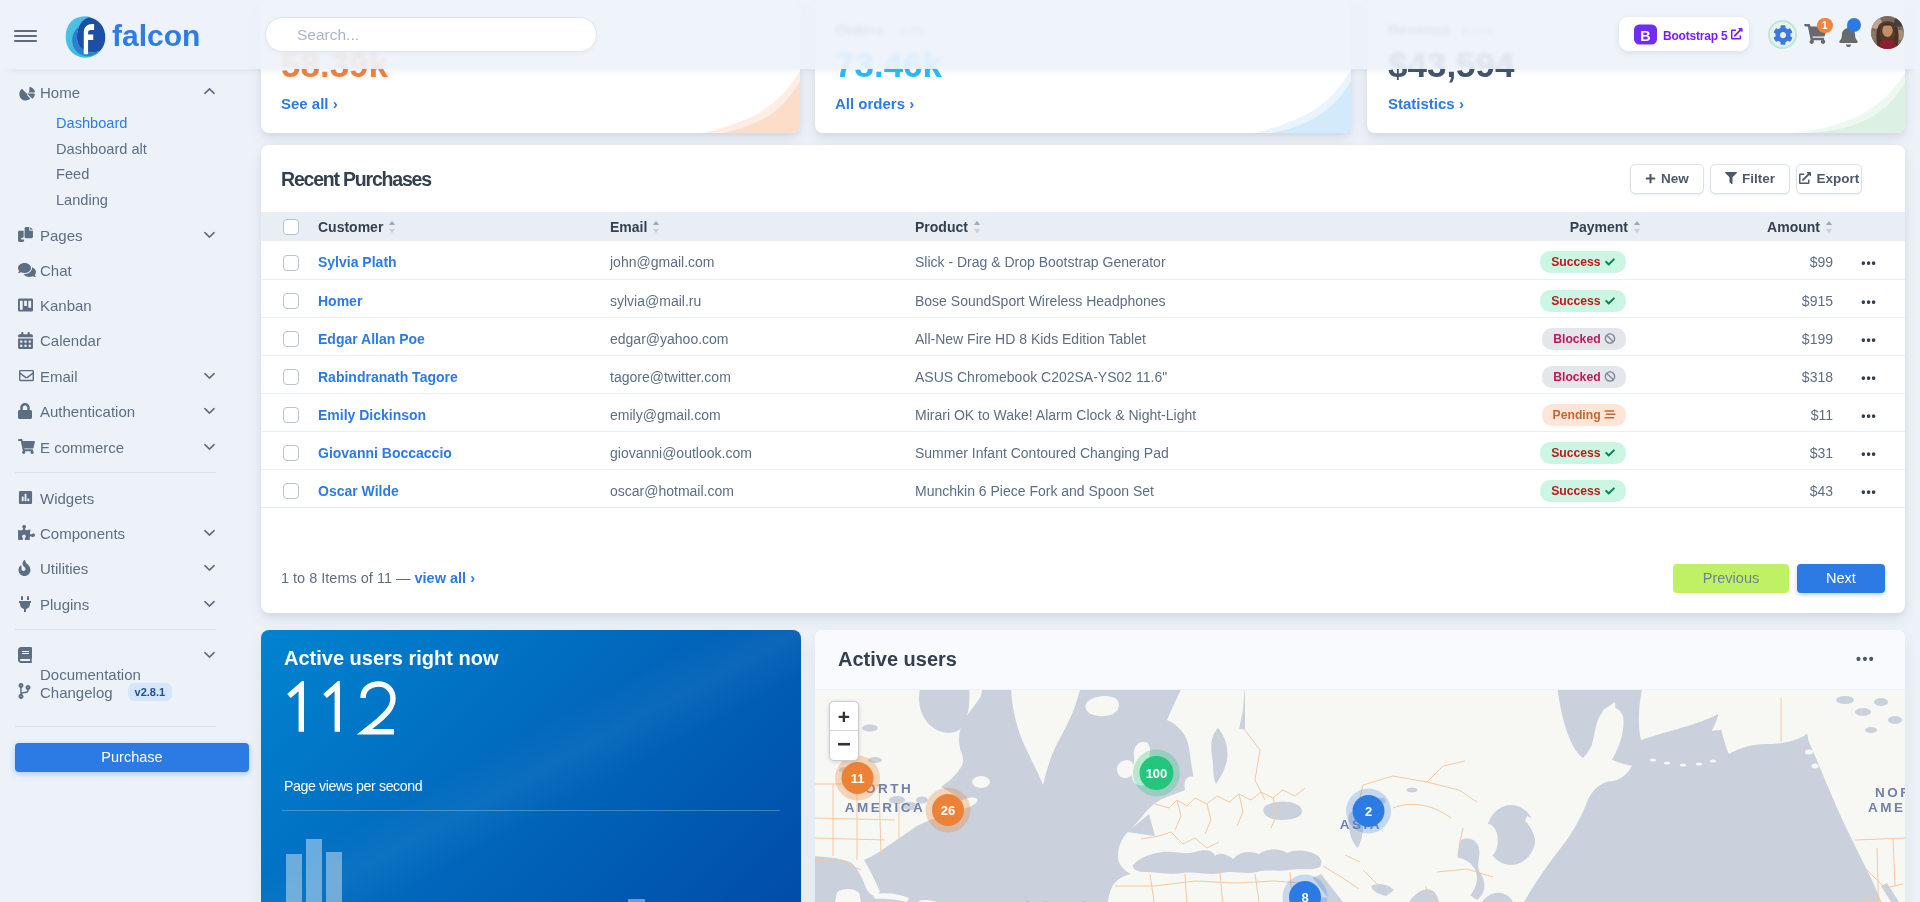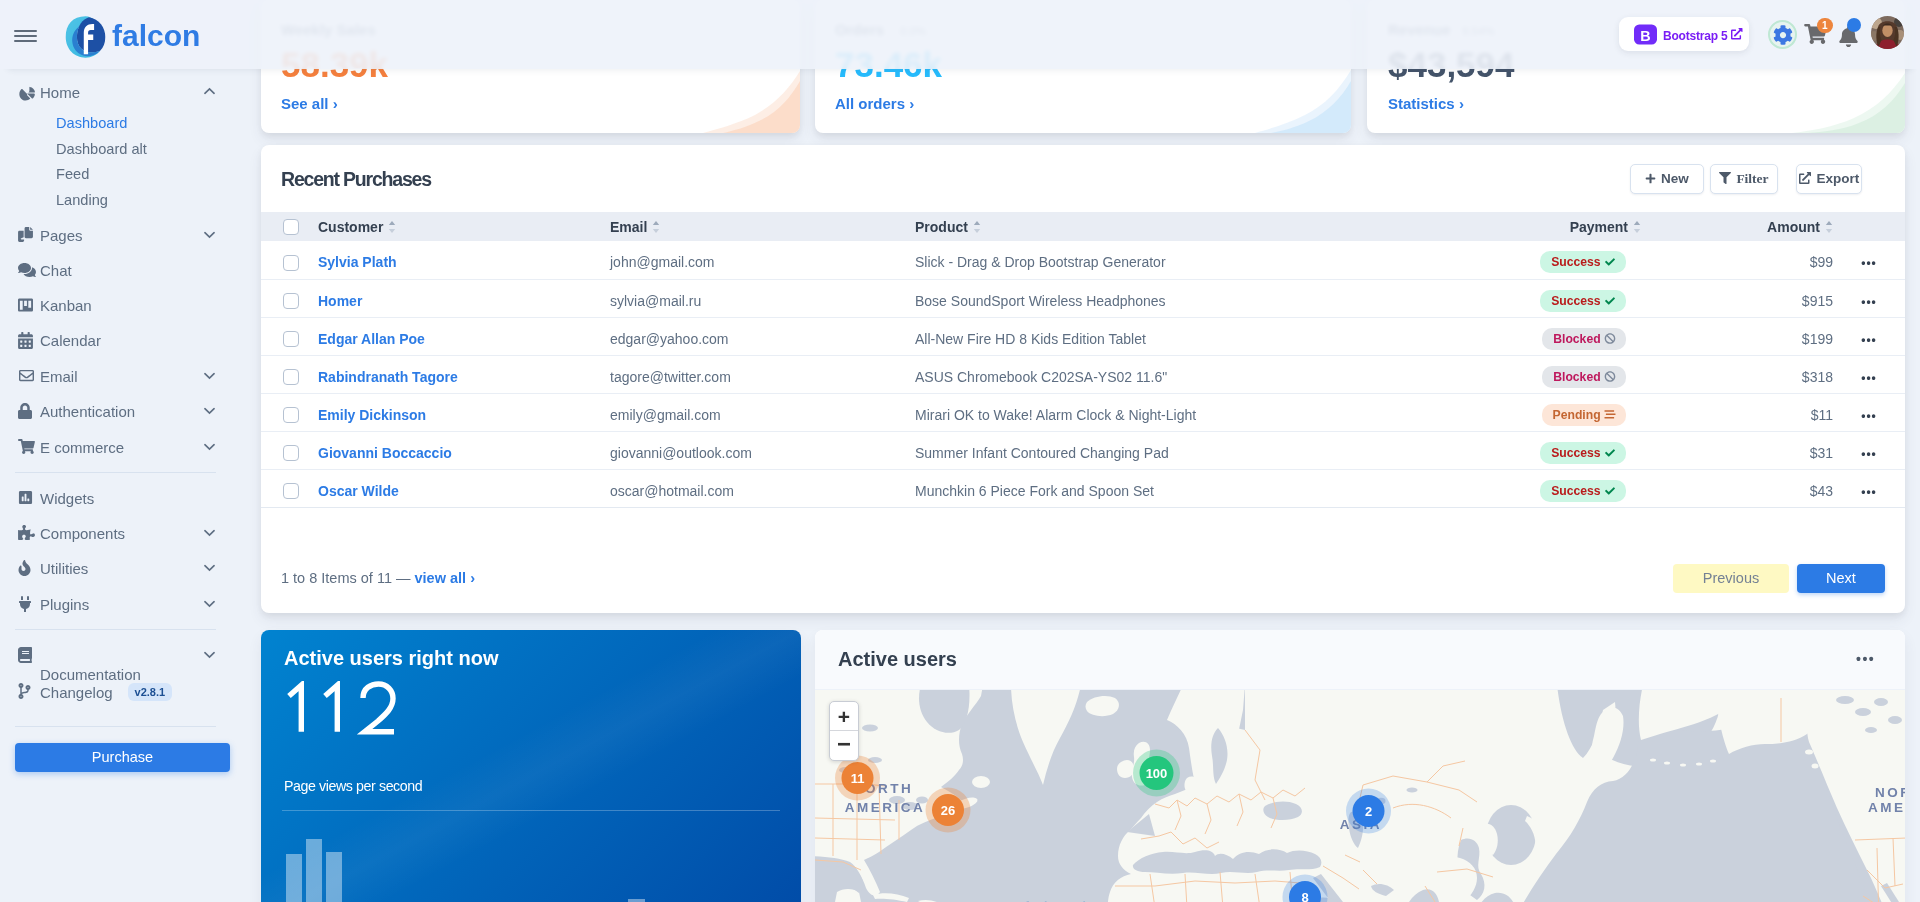--- a/index.html
+++ b/index.html
@@ -30,21 +30,21 @@
 .amt { color:#4d5969; text-align:right; }
 .cb { display:inline-block; width:16px; height:16px; border:1px solid #b6c2d2; border-radius:4px; background:#fff; vertical-align:middle; }
 .sort { display:inline-block; margin-left:5px; vertical-align:-1px; }
 .badge { display:inline-block; min-width:0; padding:4px 10px 4px 11px; border-radius:10px; font-size:12.2px; font-weight:700; }
 .b-suc { background:#ccf6e4; color:#b91c1c; }
 .b-sec { background:#e3e6ea; color:#be185d; }
 .b-war { background:#fde6d8; color:#c46632; }
 .dots3 { color:#344050; font-weight:700; letter-spacing:1px; font-size:12px; }
 
 .btn-f { position:absolute; top:19px; height:30px; background:#fff; border:1px solid #d8e2ef; border-radius:5px; color:#4d5969; font-size:13.5px; font-weight:700; text-align:center; line-height:28px; box-shadow:0 1px 2px rgba(43,45,80,.08); }
-.btn-prev { position:absolute; background:#fef9c3; color:#748194; border-radius:4px; font-size:14.5px; text-align:center; }
+.btn-prev { position:absolute; background:#bef264; color:#748194; border-radius:4px; font-size:14.5px; text-align:center; }
 .btn-next { position:absolute; background:#2c7be5; color:#fff; border-radius:4px; font-size:14.5px; text-align:center; box-shadow:0 2px 4px rgba(44,123,229,.3); }
 
 
 .bluecard { position:absolute; left:261px; top:630px; width:540px; height:292px; border-radius:8px; background:linear-gradient(to bottom right, transparent 42%, rgba(255,255,255,.045) 50%, transparent 58%), linear-gradient(-45deg,#014ba7,#0183d0); box-shadow:0 7px 14px 0 rgba(65,69,88,.08); overflow:hidden; }
 
 
 .mapcard { position:absolute; left:815px; top:630px; width:1090px; height:292px; border-radius:8px; background:#fff; box-shadow:0 7px 14px 0 rgba(65,69,88,.08); overflow:hidden; }
 .maphead { position:absolute; left:0; top:0; width:100%; height:60px; background:#f8fafd; border-bottom:1px solid #edf2f9; }
 
 
@@ -54,21 +54,21 @@
 .bspill { position:absolute; left:1619px; top:17px; width:130px; height:34px; background:#fff; border-radius:9px; box-shadow:0 2px 6px rgba(43,45,80,.1); }
 
 
 #sidebar { position:fixed; left:0; top:0; width:248px; bottom:0; z-index:40; }
 .nav1 { position:absolute; left:40px; font-size:15px; font-weight:500; color:#5e6e82; white-space:nowrap; }
 .nav2 { position:absolute; left:56px; font-size:14.6px; font-weight:400; color:#5e6e82; white-space:nowrap; }
 .nicon { position:absolute; left:18px; width:19px; text-align:center; }
 .ncaret { position:absolute; left:204px; }
 .sdiv { position:absolute; left:15px; width:201px; border-top:1px solid #d8e2ef; }
 .vbadge { display:inline-block; background:#d5e5fa; color:#1c4f93; font-size:11px; font-weight:700; padding:3px 7px; border-radius:6px; vertical-align:2px; margin-left:15px; }
-#purchase { position:absolute; left:15px; top:674px; width:215px; height:29px; background:#2c7be5; border-radius:4px; color:#fff; font-size:14.5px; font-weight:500; text-align:center; line-height:29px; box-shadow:0 2px 6px rgba(44,123,229,.35); }
+#purchase { position:absolute; left:15px; top:674px; width:234px; height:29px; background:#2c7be5; border-radius:4px; color:#fff; font-size:14.5px; font-weight:500; text-align:center; line-height:29px; box-shadow:0 2px 6px rgba(44,123,229,.35); }
 </style>
 </head>
 <body>
 
 <div id="content" class="abs" style="left:0;top:0;width:1920px;height:902px;">
 
   <div class="card" id="c1" style="left:261px;top:0;width:539px;height:133px;overflow:hidden;">
     <svg class="abs" style="right:0;bottom:0;" width="115" height="62" viewBox="0 0 115 62">
       <path d="M115 0 C104 18 90 33 70 44 C52 53 32 58 18 62 L115 62 Z" fill="#fce3d3" opacity=".6"></path>
       <path d="M115 10 C106 26 94 40 76 49 C62 56 48 60 38 62 L115 62 Z" fill="#fbd8c3" opacity=".8"></path>
@@ -96,21 +96,21 @@
     <div class="statpct" style="left:95px;">9.54%</div>
     <div class="statnum" style="left:21px;top:45px;color:#44546a;">$43,594</div>
     <a class="statlink" style="left:21px;top:95px;">Statistics <span class="chev">›</span></a>
   </div>
 
   <div class="card" id="tablecard" style="left:261px;top:145px;width:1644px;height:468px;">
     <div class="abs" style="left:20px;top:23px;font-size:19.5px;font-weight:700;letter-spacing:-1.2px;color:#344050;">Recent Purchases</div>
     <div class="btn-f" style="left:1369px;width:74px;"><svg width="11" height="11" viewBox="0 0 448 512" style="display:inline-block;vertical-align:-1px;margin-right:5px;" fill="#4d5969">
           <path d="M416 208H272V64c0-17.67-14.33-32-32-32h-32c-17.67 0-32 14.33-32 32v144H32c-17.67 0-32 14.33-32 32v32c0 17.67 14.33 32 32 32h144v144c0 17.67 14.33 32 32 32h32c17.67 0 32-14.33 32-32V304h144c17.67 0 32-14.33 32-32v-32c0-17.67-14.33-32-32-32z"></path>
         </svg>New</div>
-    <div class="btn-f" style="left:1449px;width:68px;font-family:Liberation Serif, serif;"><svg width="12" height="12" viewBox="0 0 512 512" style="display:inline-block;vertical-align:-1px;margin-right:5px;" fill="#4d5969">
+    <div class="btn-f" style="left:1449px;width:80px;"><svg width="12" height="12" viewBox="0 0 512 512" style="display:inline-block;vertical-align:-1px;margin-right:5px;" fill="#4d5969">
           <path d="M487.976 0H24.028C2.71 0-8.047 25.866 7.058 40.971L192 225.941V432c0 7.831 3.821 15.17 10.237 19.662l80 55.98C298.02 518.69 320 507.493 320 487.98V225.941l184.947-184.97C520.021 25.896 509.338 0 487.976 0z"></path>
         </svg>Filter</div>
     <div class="btn-f" style="left:1535px;width:66px;"><svg width="12" height="12" viewBox="0 0 512 512" style="display:inline-block;vertical-align:-1px;margin-right:6px;" fill="#4d5969">
           <path d="M432,320H400a16,16,0,0,0-16,16V448H64V128H208a16,16,0,0,0,16-16V80a16,16,0,0,0-16-16H48A48,48,0,0,0,0,112V464a48,48,0,0,0,48,48H400a48,48,0,0,0,48-48V336A16,16,0,0,0,432,320ZM488,0h-128c-21.37,0-32.05,25.91-17,41l35.73,35.73L135,320.37a24,24,0,0,0,0,34L157.67,377a24,24,0,0,0,34,0L435.28,133.32,471,169c15,15,41,4.5,41-17V24A24,24,0,0,0,488,0Z"></path>
         </svg>Export</div>
     <table class="pur">
       <colgroup>
           <col style="width:42px">
           <col style="width:307px">
           <col style="width:305px">
@@ -460,20 +460,23 @@
             <stop offset="1" stop-color="#38b6e0"></stop>
         </linearGradient>
       </defs>
       <path d="M50 2 C 20 2 4 22 4 50 C 4 78 24 98 50 98 C 64 98 76 92 84 82 C 60 92 30 84 30 50 C 30 24 44 10 72 12 C 66 6 58 2 50 2 Z" fill="url(#lg1)"></path>
       <path d="M30 50 C 30 84 60 92 84 82 C 92 74 96 64 96 50 C 96 28 82 8 58 4 C 44 8 30 24 30 50 Z" fill="#1d50a5"></path>
       <path d="M84 82 C 60 92 30 84 30 50 C 30 40 32 32 36 25 C 16 38 12 70 34 88 C 52 100 72 94 84 82 Z" fill="#2a7fd0"></path>
       <path d="M46 90 L46 40 C46 28 54 20 66 20 L70 20 L70 34 L62 34 C 58 34 56 36 56 40 L56 44 L68 44 L68 57 L56 57 L56 90 Z" fill="#fff"></path>
     </svg>
   </div>
   <div class="abs" style="left:112px;top:19px;font-size:30px;font-weight:800;color:#2f7ce4;letter-spacing:0;">falcon</div>
+  <div class="searchbox">
+      <span class="ph">Search...</span>
+    </div>
   <div class="bspill">
     <svg class="abs" style="left:15px;top:6px;" width="23" height="23" viewBox="0 0 24 24">
       <rect x="0" y="1.5" width="24" height="21" rx="5.5" fill="#712cf9"></rect>
       <text x="12" y="18.5" text-anchor="middle" font-family="Liberation Sans, sans-serif" font-size="15" font-weight="bold" fill="#fff">B</text>
     </svg>
     <span class="abs" style="left:44px;top:11.5px;font-size:12px;font-weight:700;letter-spacing:-0.2px;color:#7a1df5;">Bootstrap 5</span>
     <svg class="abs" style="left:112px;top:11px;" width="11.5" height="11.5" viewBox="0 0 512 512" fill="#7a1df5">
         <path d="M432,320H400a16,16,0,0,0-16,16V448H64V128H208a16,16,0,0,0,16-16V80a16,16,0,0,0-16-16H48A48,48,0,0,0,0,112V464a48,48,0,0,0,48,48H400a48,48,0,0,0,48-48V336A16,16,0,0,0,432,320ZM488,0h-128c-21.37,0-32.05,25.91-17,41l35.73,35.73L135,320.37a24,24,0,0,0,0,34L157.67,377a24,24,0,0,0,34,0L435.28,133.32,471,169c15,15,41,4.5,41-17V24A24,24,0,0,0,488,0Z"></path>
       </svg>
   </div>

